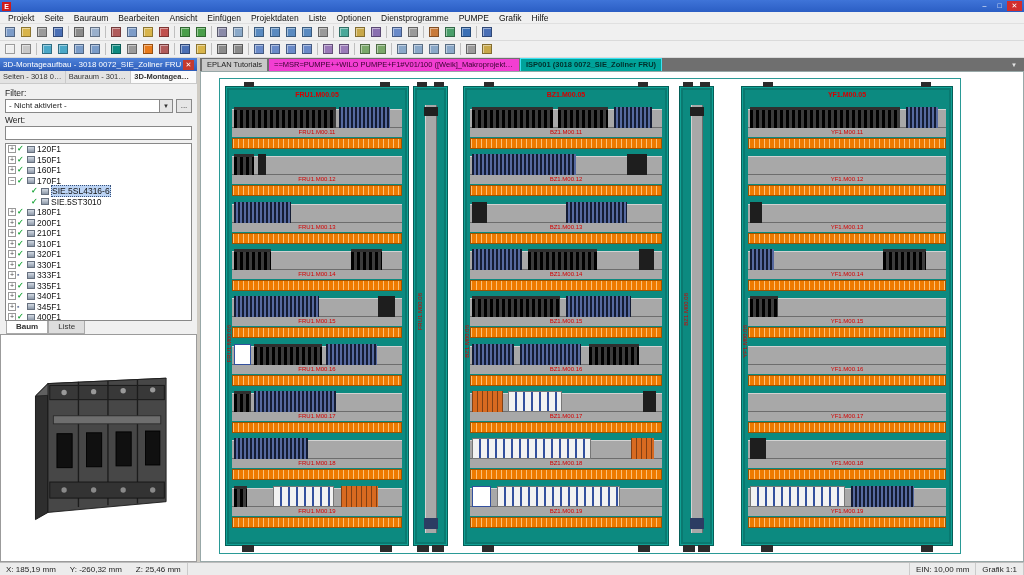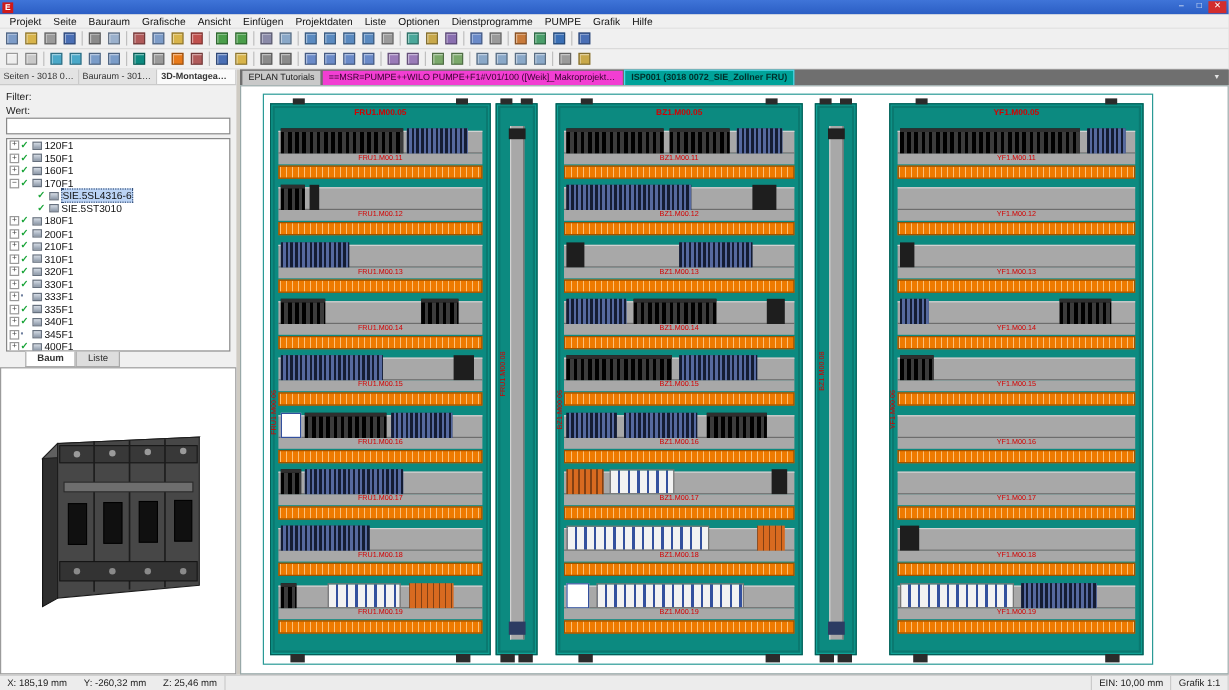--- a/index.html
+++ b/index.html
@@ -44,21 +44,21 @@
   .more-btn { width:16px; height:14px; margin-left:3px; background:#e6e6e6; border:1px solid #888; font-size:8px; text-align:center; line-height:11px; }
   .wert-input { width:100%; height:14px; background:#fff; border:1px solid #888; font-size:8px; padding:0 3px; font-family:"Liberation Sans",sans-serif; }
   .tree { height:178px; margin:0 5px; background:#fff; border:1px solid #888; overflow:hidden; flex:none; }
   .titem { display:flex; align-items:center; height:10.5px; white-space:nowrap; font-size:8.5px; color:#111; }
   .exp { width:8px; height:8px; flex:none; margin-right:1px; border:1px solid #999; background:#fff; font-size:7px; line-height:6px; text-align:center; color:#444; }
   .exp.none { border:none; background:none; }
   .check { width:9px; flex:none; color:#18a437; font-size:8px; font-weight:bold; line-height:10px; }
   .check.alt { color:#6f7f9f; font-size:7px; }
   .cube { width:8px; height:7px; flex:none; background:linear-gradient(#d4dbe4,#8c98a8); border:1px solid #66707e; margin:0 2px 0 1px; }
   .titem.sel .tlabel { background:#bcd4f5; border:1px dotted #35507a; }
-  .tree-tabs { height:13px; margin:0 21px; display:flex; flex:none; }
+  .tree-tabs { height:13px; margin:0 6px; display:flex; flex:none; }
   .tree-tab { font-size:8px; padding:0 9px; line-height:11px; background:#ddd; border:1px solid #aaa; border-top:none; color:#333; }
   .tree-tab.active { background:#fff; font-weight:bold; }
   .preview-header { height:12px; margin-top:2px; background:linear-gradient(#ececec,#cfcfcf); border-top:1px solid #bbb; border-bottom:1px solid #b5b5b5; font-size:8px; display:flex; align-items:center; padding:0 4px; color:#222; flex:none; }
   .preview { flex:1; min-height:0; background:#fff; border:1px solid #9b9b9b; margin:0; display:flex; align-items:center; justify-content:center; overflow:hidden; }
 
   
   .doc-tabs { height:13px; background:#6f6f6f; display:flex; align-items:flex-end; padding:0 2px; gap:2px; flex:none; }
   .doc-tab { height:12px; font-size:7.5px; line-height:11px; padding:0 5px; white-space:nowrap; overflow:hidden; text-overflow:ellipsis; max-width:250px; flex:none; }
   .doc-tab.gray { background:#c9c9c9; color:#222; }
   .doc-tab.magenta { background:#f23ed2; color:#38002f; }
@@ -111,21 +111,21 @@
     <div class="win-btn">–</div>
     <div class="win-btn">□</div>
     <div class="win-btn close">✕</div>
   </div>
 </div>
 
 <div class="menubar" id="menubar">
     <div class="menu-item">Projekt</div>
     <div class="menu-item">Seite</div>
     <div class="menu-item">Bauraum</div>
-    <div class="menu-item">Grafische</div>
+    <div class="menu-item">Bearbeiten</div>
     <div class="menu-item">Ansicht</div>
     <div class="menu-item">Einfügen</div>
     <div class="menu-item">Projektdaten</div>
     <div class="menu-item">Liste</div>
     <div class="menu-item">Optionen</div>
     <div class="menu-item">Dienstprogramme</div>
     <div class="menu-item">PUMPE</div>
     <div class="menu-item">Grafik</div>
     <div class="menu-item">Hilfe</div>
   </div>
@@ -315,27 +315,36 @@
     <span class="tb-btn">
       <span class="tb-glyph" style="background: rgb(154, 154, 154);"></span>
     </span>
     <span class="tb-btn">
       <span class="tb-glyph" style="background: rgb(200, 168, 74);"></span>
     </span>
   </div>
 
 <div class="main">
   <div class="sidebar">
+    <div class="side-header">
+      <div class="t">3D-Montageaufbau - 3018 0072_SIE_Zollner FRU</div>
+      <div class="side-close">✕</div>
+    </div>
     <div class="side-tabs" id="side-tabs">
         <div class="side-tab">Seiten - 3018 0072_S...</div>
         <div class="side-tab">Bauraum - 3018 007...</div>
         <div class="side-tab active">3D-Montageaufbau...</div>
       </div>
     <div class="filter-block">
       <div class="lbl">Filter:</div>
+      <div class="combo">
+        <div class="combo-box">- Nicht aktiviert -</div>
+        <div class="combo-arrow">▼</div>
+        <div class="more-btn">...</div>
+      </div>
       <div class="lbl">Wert:</div>
       <input class="wert-input" value="" style="">
     </div>
     <div class="tree" id="tree">
         <div class="titem" style="padding-left: 2px;">
           <span class="exp">+</span>
           <span class="check">✓</span>
           <span class="cube"></span>
           <span class="tlabel">120F1</span>
         </div>

